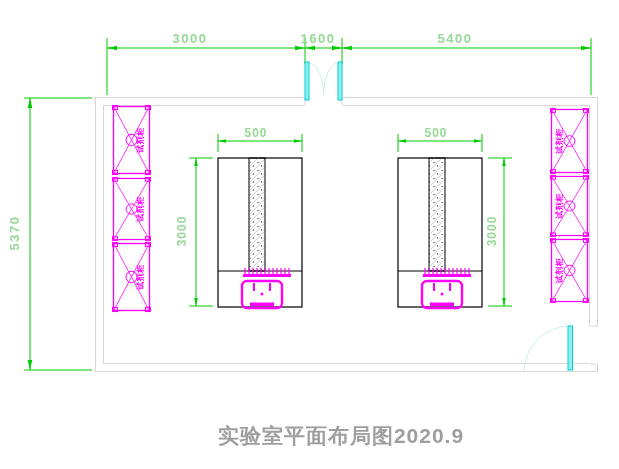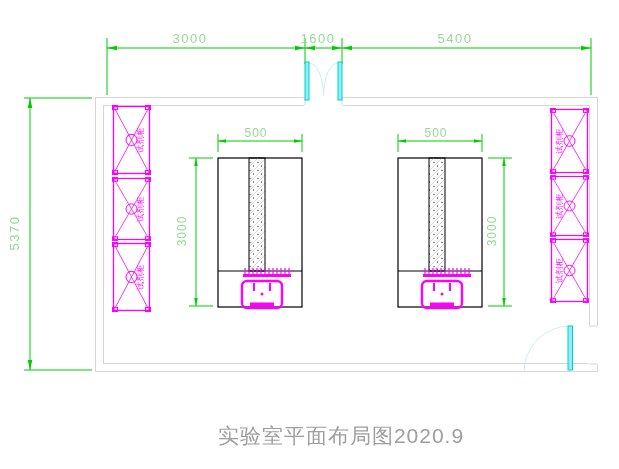--- a/index.html
+++ b/index.html
@@ -1,17 +1,17 @@
 <!DOCTYPE html>
 <html style="--dimension-line: #00cc00; --dimension-text: #96d996; --cabinet: #ff00ff; --door: #00cfcf; --wall: #d6d6d6; --bench-outline: #000000; --title-text: #9e9e9e;"><head>
 <meta charset="utf-8">
 <style>
   html,body{margin:0;padding:0;background:#ffffff;}
   .canvas{position:relative;width:619px;height:469px;background:#ffffff;overflow:hidden;
-          font-family:"Liberation Sans",sans-serif;}
+          font-family:"Liberation Sans",sans-serif;font-weight:bold;}
   svg text{font-family:"Liberation Sans","DejaVu Sans",sans-serif;}
   .wall{stroke:var(--wall,#d6d6d6);stroke-width:1;fill:none;}
   .jamb{stroke:var(--wall,#d6d6d6);stroke-width:1;}
   .dim{stroke:var(--dimension-line,#00cc00);stroke-width:1;fill:none;}
   .dim-arrow{fill:var(--dimension-line,#00cc00);stroke:none;}
   .dim-text{fill:var(--dimension-text,#96d996);font-size:13px;letter-spacing:1.5px;}
   .dim-text-sm{fill:var(--dimension-text,#96d996);font-size:12px;letter-spacing:1px;}
   .bench{stroke:var(--bench-outline,#000000);stroke-width:1.2;fill:#ffffff;}
   .bench-line{stroke:var(--bench-outline,#000000);stroke-width:1;fill:none;}
   .strip{stroke:var(--bench-outline,#000000);stroke-width:1;}

